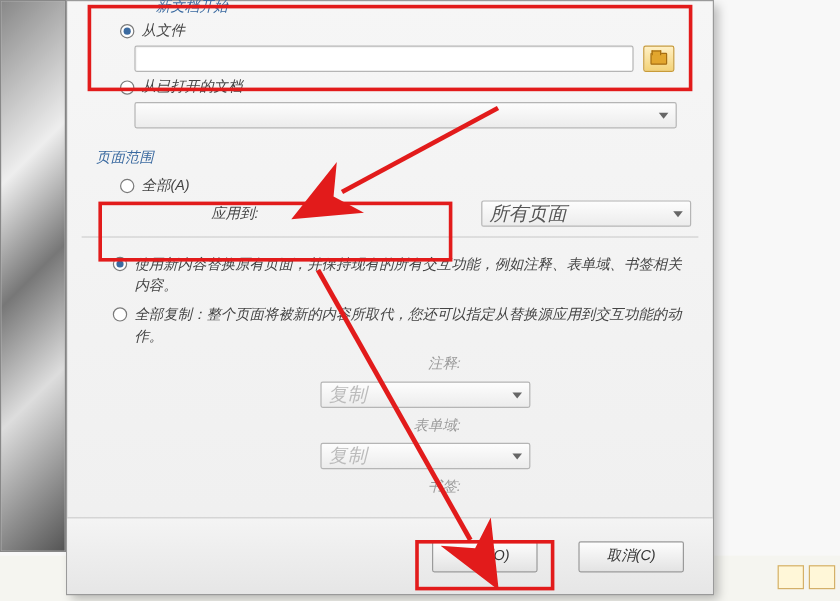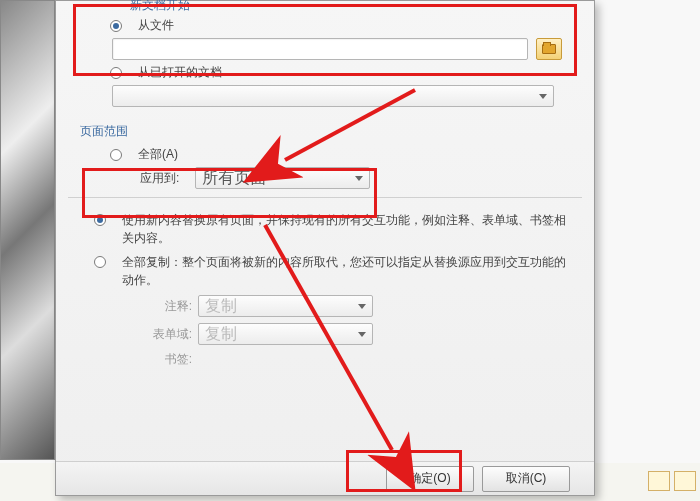--- a/index.html
+++ b/index.html
@@ -20,25 +20,26 @@
   .corner-icon {
     width: 22px; height: 20px; border: 1px solid #d4b068; background: #fff7d8;
   }
 
   .dialog {
     position: absolute; left: 55px; top: 0; width: 540px; height: 496px;
     background: linear-gradient(#f6f6f6, #efefef);
     border: 1px solid #9a9a9a;
     box-shadow: 4px 4px 8px rgba(0,0,0,.25);
     padding: 0;
+    font-style: italic;
   }
 
   .group-title { color: #3b6aa0; font-size: 12px; padding: 6px 12px 4px 24px; }
 
-  .row { display: flex; align-items: center; gap: 16px; padding: 2px 18px; font-size: 12px; color: #444; }
+  .row { display: flex; align-items: center; gap: 6px; padding: 2px 18px; font-size: 12px; color: #444; }
   .row .indent { width: 20px; }
   .radio { width: 12px; height: 12px; border: 1px solid #7a7a7a; border-radius: 50%; background: #fff; display: inline-flex; align-items: center; justify-content: center; flex-shrink: 0; }
   .radio.checked::after { content: ""; width: 6px; height: 6px; background: #3b6aa0; border-radius: 50%; display: block; }
 
   .text-input {
     height: 22px; background: #fff; border: 1px solid #b5b5b5; border-radius: 2px;
     box-shadow: inset 1px 1px 1px rgba(0,0,0,.05);
   }
   .browse-btn {
     width: 26px; height: 22px; border: 1px solid #c89b3a; border-radius: 2px;
@@ -60,31 +61,31 @@
   }
   .info-icon {
     width: 18px; height: 18px; background: #3b8ed8; border-radius: 3px;
     color: #fff; font-size: 12px; font-weight: bold; display: flex; align-items: center; justify-content: center;
     position: absolute; right: 3px; top: 2px;
   }
 
   .hr { height: 1px; background: #d0d0d0; margin: 6px 12px; }
 
   .option-block { padding: 4px 18px; font-size: 12px; color: #444; }
-  .option-row { display: flex; align-items: flex-start; gap: 16px; padding: 3px 0 3px 20px; line-height: 1.5; }
+  .option-row { display: flex; align-items: flex-start; gap: 6px; padding: 3px 0 3px 20px; line-height: 1.5; }
   .option-row .radio { margin-top: 3px; }
 
-  .form-row { display: flex; align-items: center; gap: 6px; padding: 3px 0 3px 58px; }
+  .form-row { display: flex; align-items: center; gap: 6px; padding: 3px 0 3px 58px; flex-direction: column; }
   .form-label { width: 60px; text-align: right; color: #9a9a9a; font-size: 12px; }
 
   .button-bar {
-    position: absolute; left: 0; right: 0; bottom: 0; height: 34px;
+    position: absolute; left: 0; right: 0; bottom: 0; height: 64px;
     background: linear-gradient(#f4f4f4,#e6e6e6);
     border-top: 1px solid #cfcfcf;
-    display: flex; align-items: center; justify-content: flex-end; gap: 8px; padding-right: 24px;
+    display: flex; align-items: center; justify-content: flex-end; gap: 34px; padding-right: 24px;
   }
   .dlg-btn {
     width: 88px; height: 26px; border: 1px solid #9a9a9a; border-radius: 2px;
     background: linear-gradient(#fdfdfd,#e3e3e3);
     font-size: 12px; color: #333;
     display: flex; align-items: center; justify-content: center;
   }
 
   
   .hl { position: absolute; border: 3px solid #e21b1b; pointer-events: none; }
@@ -135,21 +136,21 @@
     </div>
     <span style="width:6px"></span>
   </div>
 
   <div class="group-title" style="margin-top:8px;">页面范围</div>
   <div class="row">
     <span class="indent"></span>
     <span class="radio"></span>
     <span>全部(A)</span>
   </div>
-  <div class="row" style="padding-left:84px;">
+  <div class="row" style="padding-left:120px;justify-content:space-between;">
     <span>应用到:</span>
     <div class="select" style="width:175px;">
       <span>所有页面</span>
     </div>
   </div>
 
   <div class="hr"></div>
 
   <div class="option-block">
     <div class="option-row">

